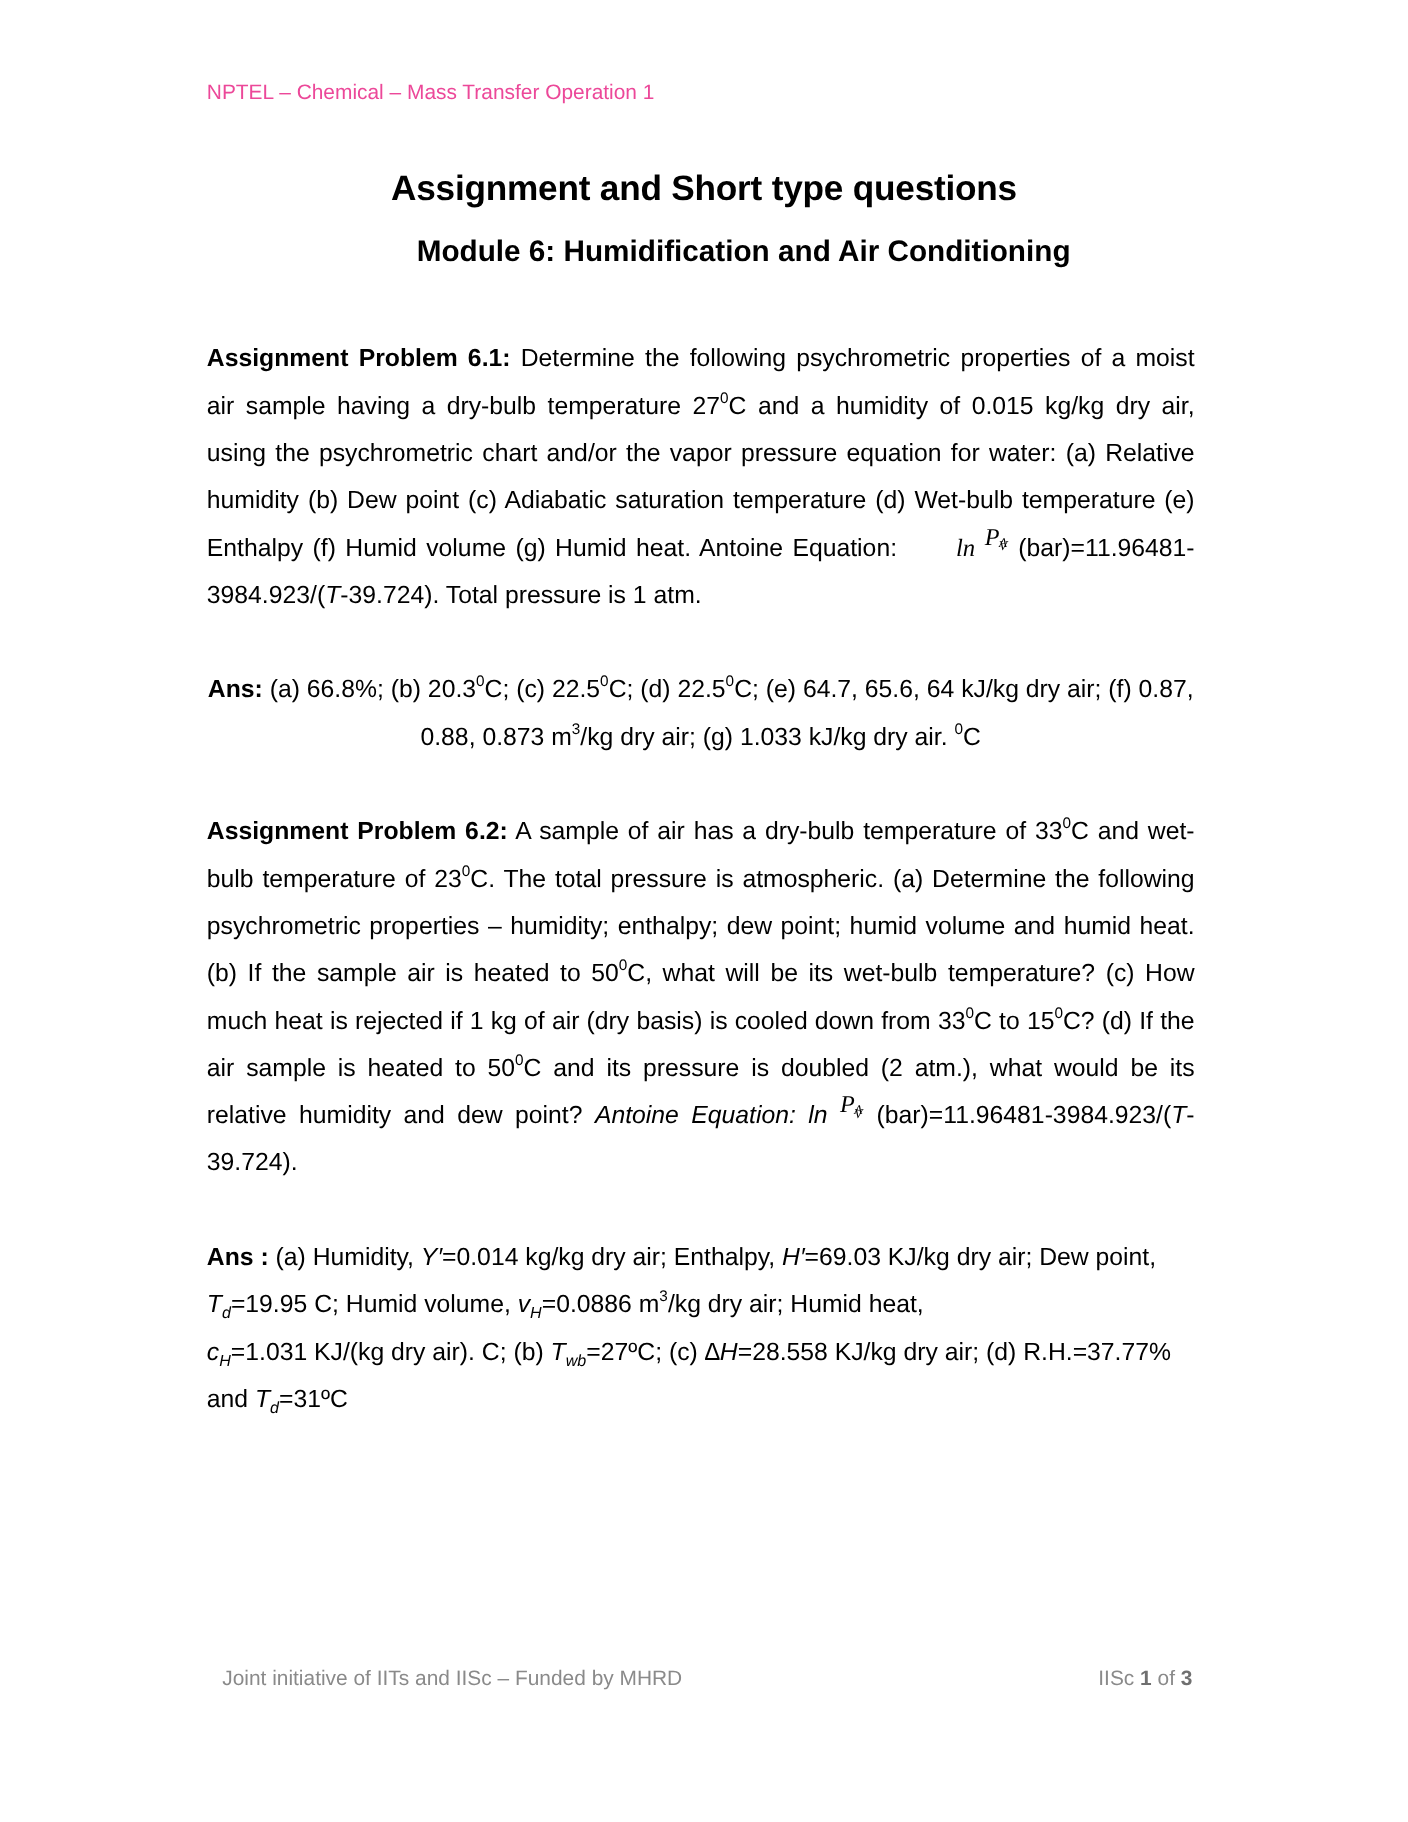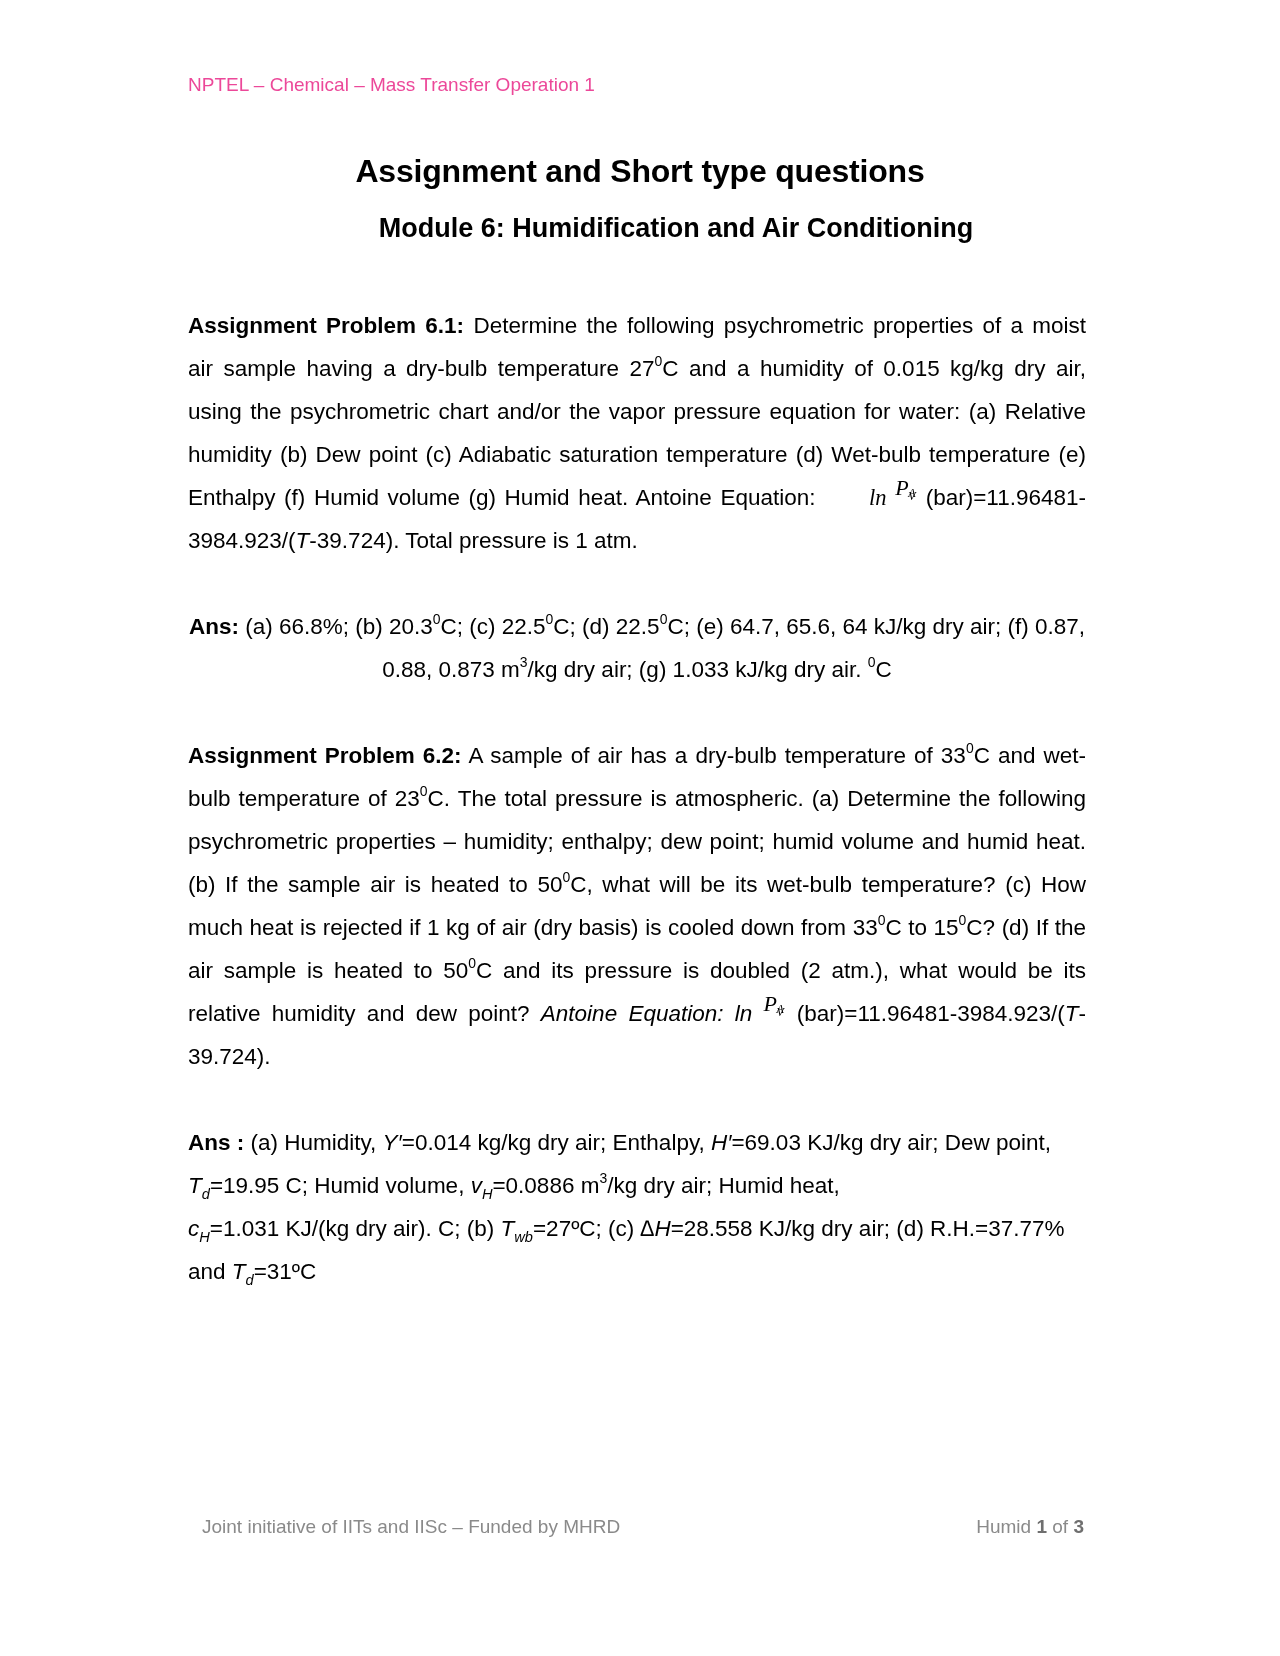--- a/index.html
+++ b/index.html
@@ -61,13 +61,13 @@
   <div class="gap"></div>
 
   <p><b>Assignment Problem 6.2:</b><span> A sample of air has a dry-bulb temperature of 33</span><sup>0</sup><span>C and wet-bulb temperature of 23</span><sup>0</sup><span>C. The total pressure is atmospheric. (a) Determine the following psychrometric properties – humidity; enthalpy; dew point; humid volume and humid heat. (b) If the sample air is heated to 50</span><sup>0</sup><span>C, what will be its wet-bulb temperature?  (c) How much heat is rejected if 1 kg of air (dry basis) is cooled down from 33</span><sup>0</sup><span>C to 15</span><sup>0</sup><span>C? (d) If the air sample is heated to 50</span><sup>0</sup><span>C and its pressure is doubled (2 atm.), what would be its relative humidity and dew point? </span><i>Antoine Equation: ln </i><span class="psym"><span class="p">P</span><span class="sp">V</span><span class="sb">A</span></span><span> (bar)=11.96481-3984.923/(</span><i>T</i><span>-39.724).</span></p>
 
   <div class="gap"></div>
 
   <p style="text-align:left;"><b>Ans :</b><span> (a) Humidity, </span><i>Y′</i><span>=0.014 kg/kg dry air; Enthalpy, </span><i>H′</i><span>=69.03 KJ/kg dry air; Dew point, </span><i>T</i><sub><i>d</i></sub><span>=19.95 C; Humid volume, </span><i>v</i><sub><i>H</i></sub><span>=0.0886 m</span><sup>3</sup><span>/kg dry air; Humid heat, </span><br><i>c</i><sub><i>H</i></sub><span>=1.031 KJ/(kg dry air). C; (b) </span><i>T</i><sub><i>wb</i></sub><span>=27ºC; (c) </span><i>∆H</i><span>=28.558 KJ/kg dry air; (d) R.H.=37.77% and </span><i>T</i><sub><i>d</i></sub><span>=31ºC</span></p>
 </div>
 
 <div class="footer-left">Joint initiative of IITs and IISc – Funded by MHRD</div>
-<div class="footer-right"><span>Humid </span><b>1</b><span> of </span><b>3</b></div>
+<div class="footer-right"><span>IISc </span><b>1</b><span> of </span><b>3</b></div>
 
 </body></html>

